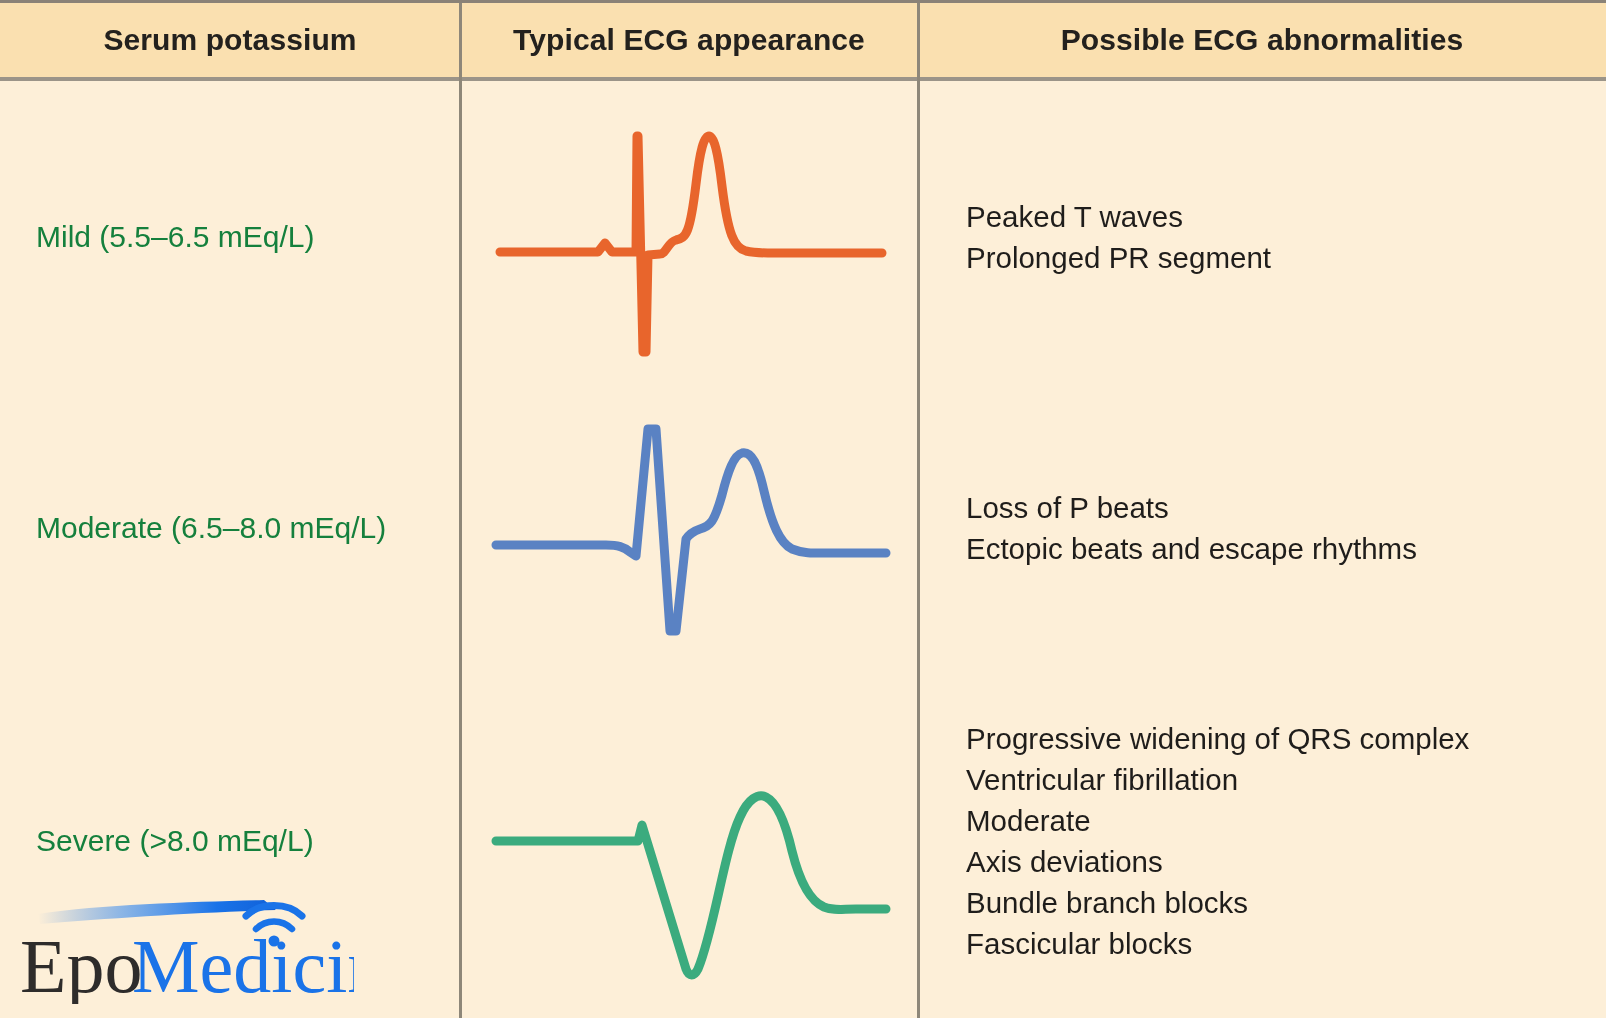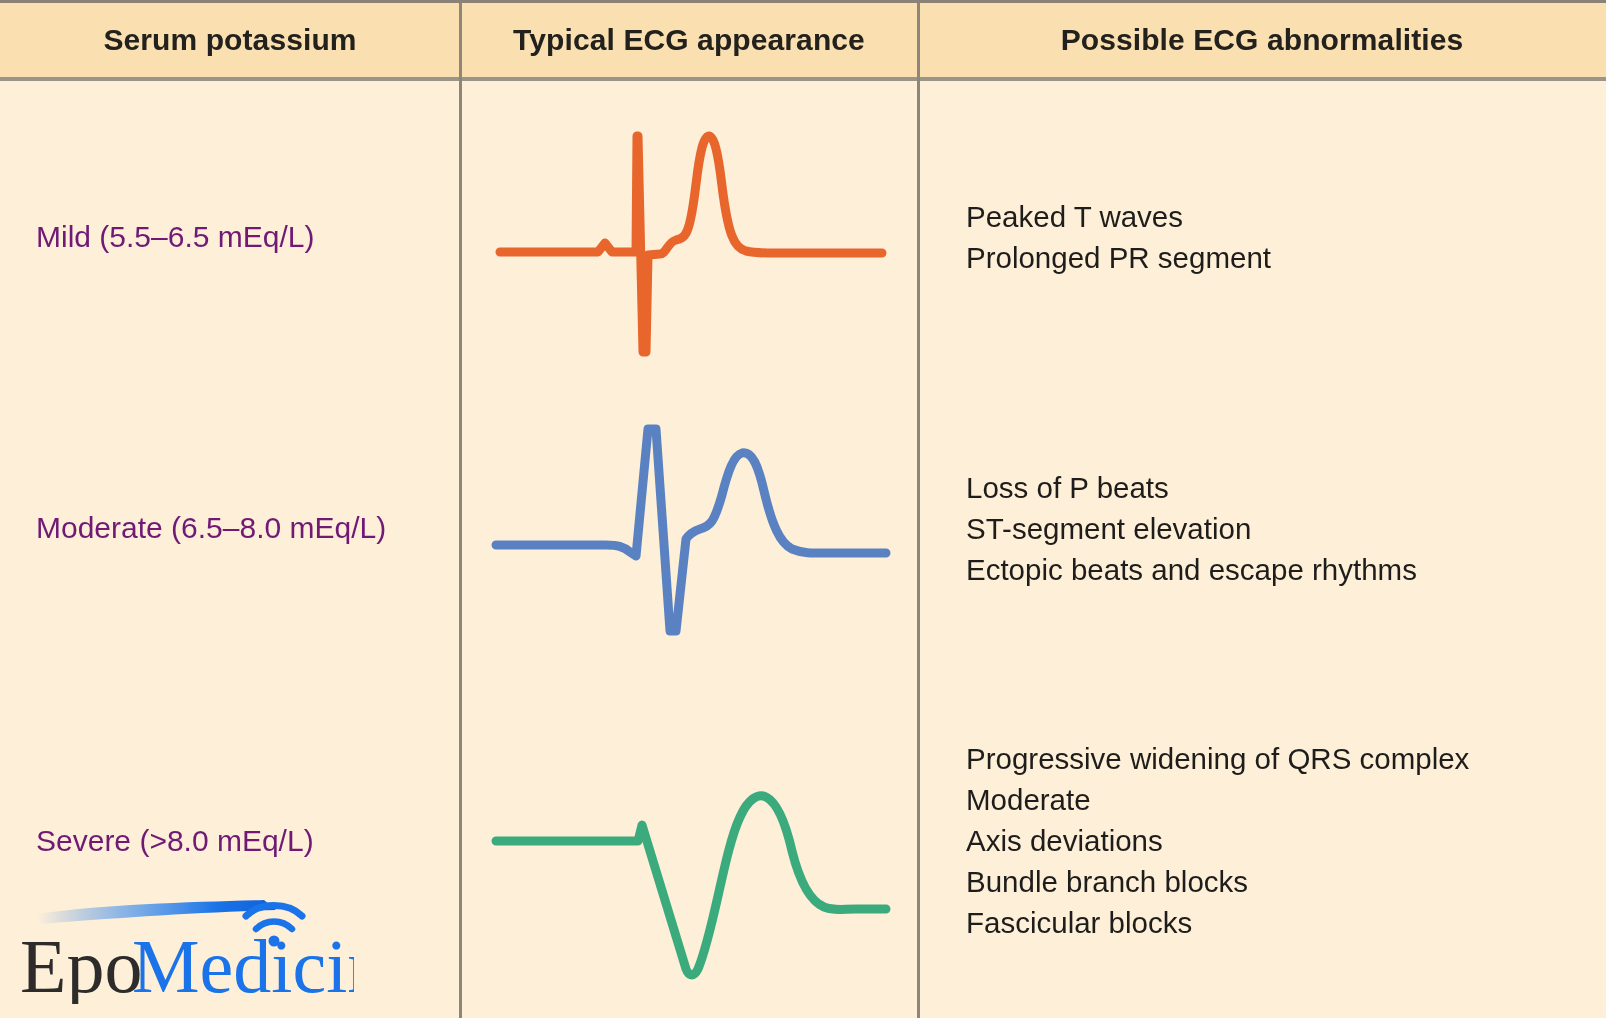--- a/index.html
+++ b/index.html
@@ -71,21 +71,21 @@
 
   .cell-label {
     position: absolute;
     left: 0;
     width: 459px;
     height: 100%;
     display: flex;
     align-items: center;
     padding-left: 36px;
     font-size: 30px;
-    color: #701a75;
+    color: #15803d;
   }
   .cell-ecg {
     position: absolute;
     left: 462px;
     width: 455px;
     height: 100%;
     display: flex;
     align-items: center;
     justify-content: center;
   }
@@ -182,21 +182,20 @@
                    C 238 58 244 42 252 40
                    C 262 38 268 52 274 78
                    C 282 112 290 130 302 136
                    C 314 141 326 140 344 140
                    L 396 140" fill="none" stroke="#5a82c3" stroke-width="9" stroke-linecap="round" stroke-linejoin="round"></path>
         </svg>
       </div>
 
       <div class="cell-abn">
         <div class="abn-line">Loss of P beats</div>
-        <div class="abn-line">ST-segment elevation</div>
         <div class="abn-line">Ectopic beats and escape rhythms</div>
       </div>
     </div>
 
     <div class="row row-severe">
       <div class="cell-label">Severe (&gt;8.0 mEq/L)</div>
 
       <div class="cell-ecg">
         <svg width="400" height="280" viewBox="0 0 400 280">
           <path d="M 6 140
@@ -208,20 +207,21 @@
                    C 258 98 268 92 276 96
                    C 288 102 296 124 302 150
                    C 310 182 320 200 334 206
                    C 344 210 352 208 366 208
                    L 396 208" fill="none" stroke="#3bab7e" stroke-width="9" stroke-linecap="round" stroke-linejoin="round"></path>
         </svg>
       </div>
 
       <div class="cell-abn">
         <div class="abn-line">Progressive widening of QRS complex</div>
+        <div class="abn-line">Ventricular fibrillation</div>
         <div class="abn-line">Moderate</div>
         <div class="abn-line">Axis deviations</div>
         <div class="abn-line">Bundle branch blocks</div>
         <div class="abn-line">Fascicular blocks</div>
       </div>
     </div>
 
   </div>
 
   <div class="logo">

